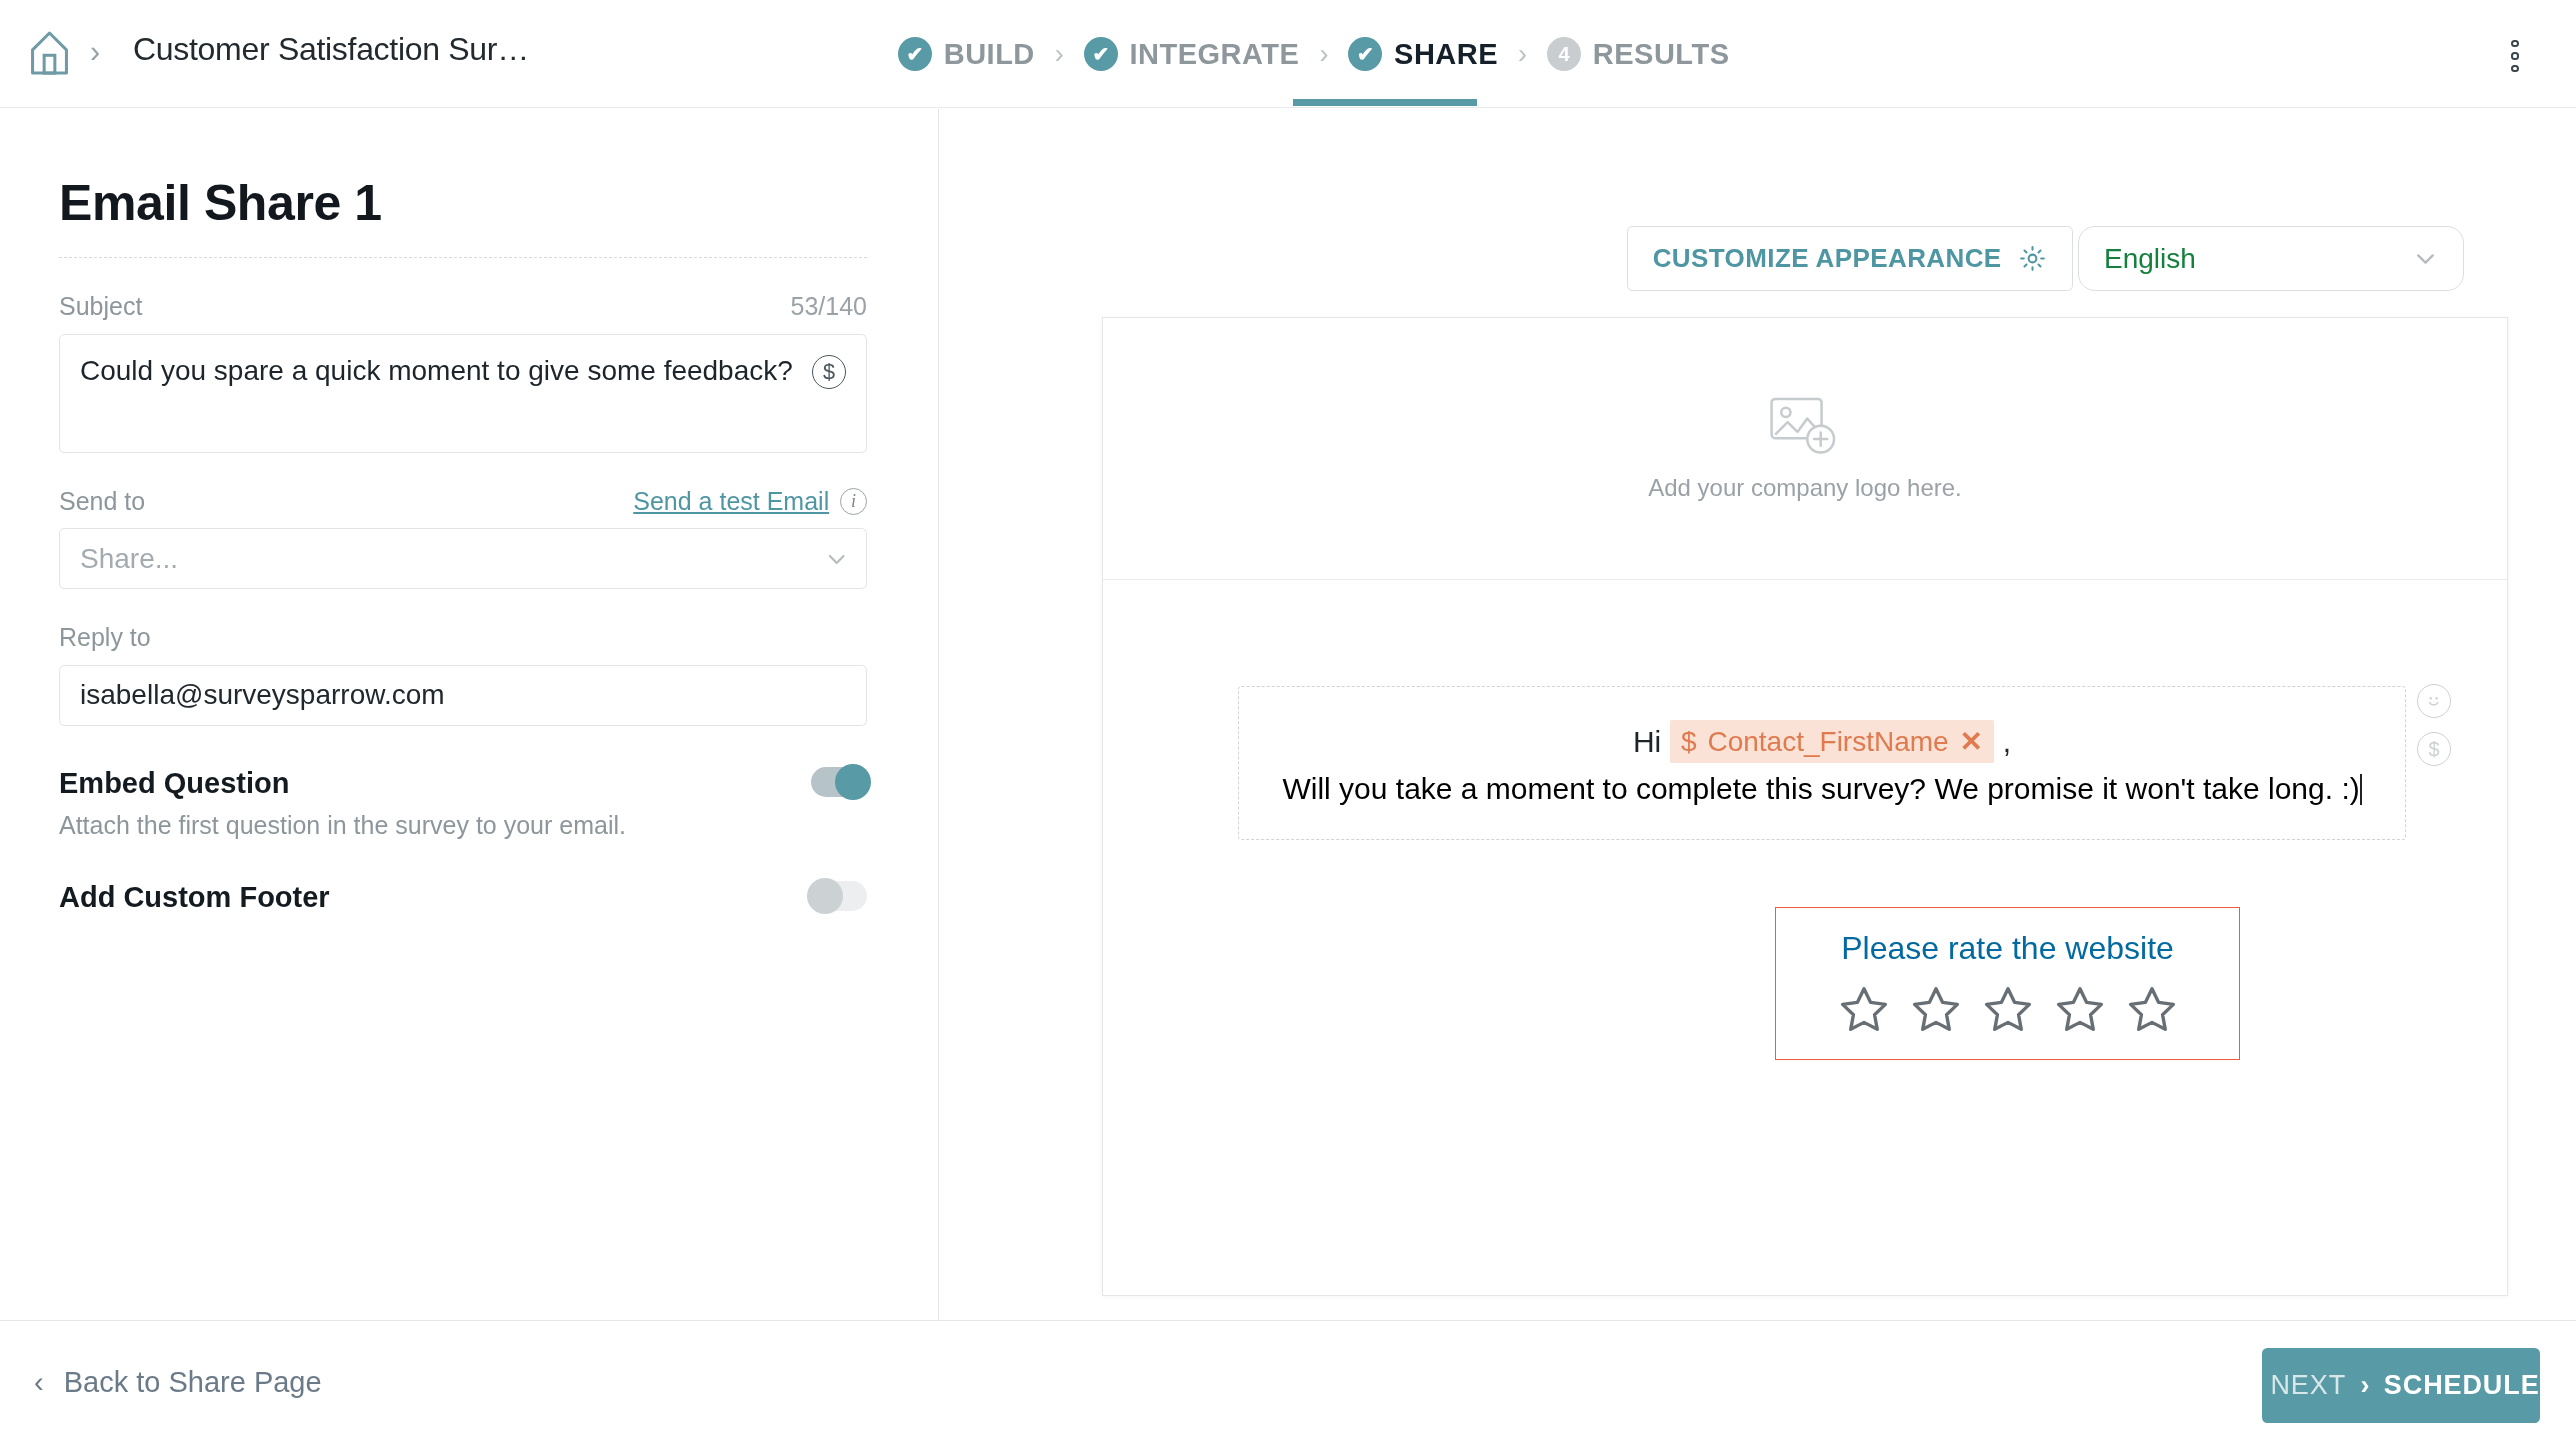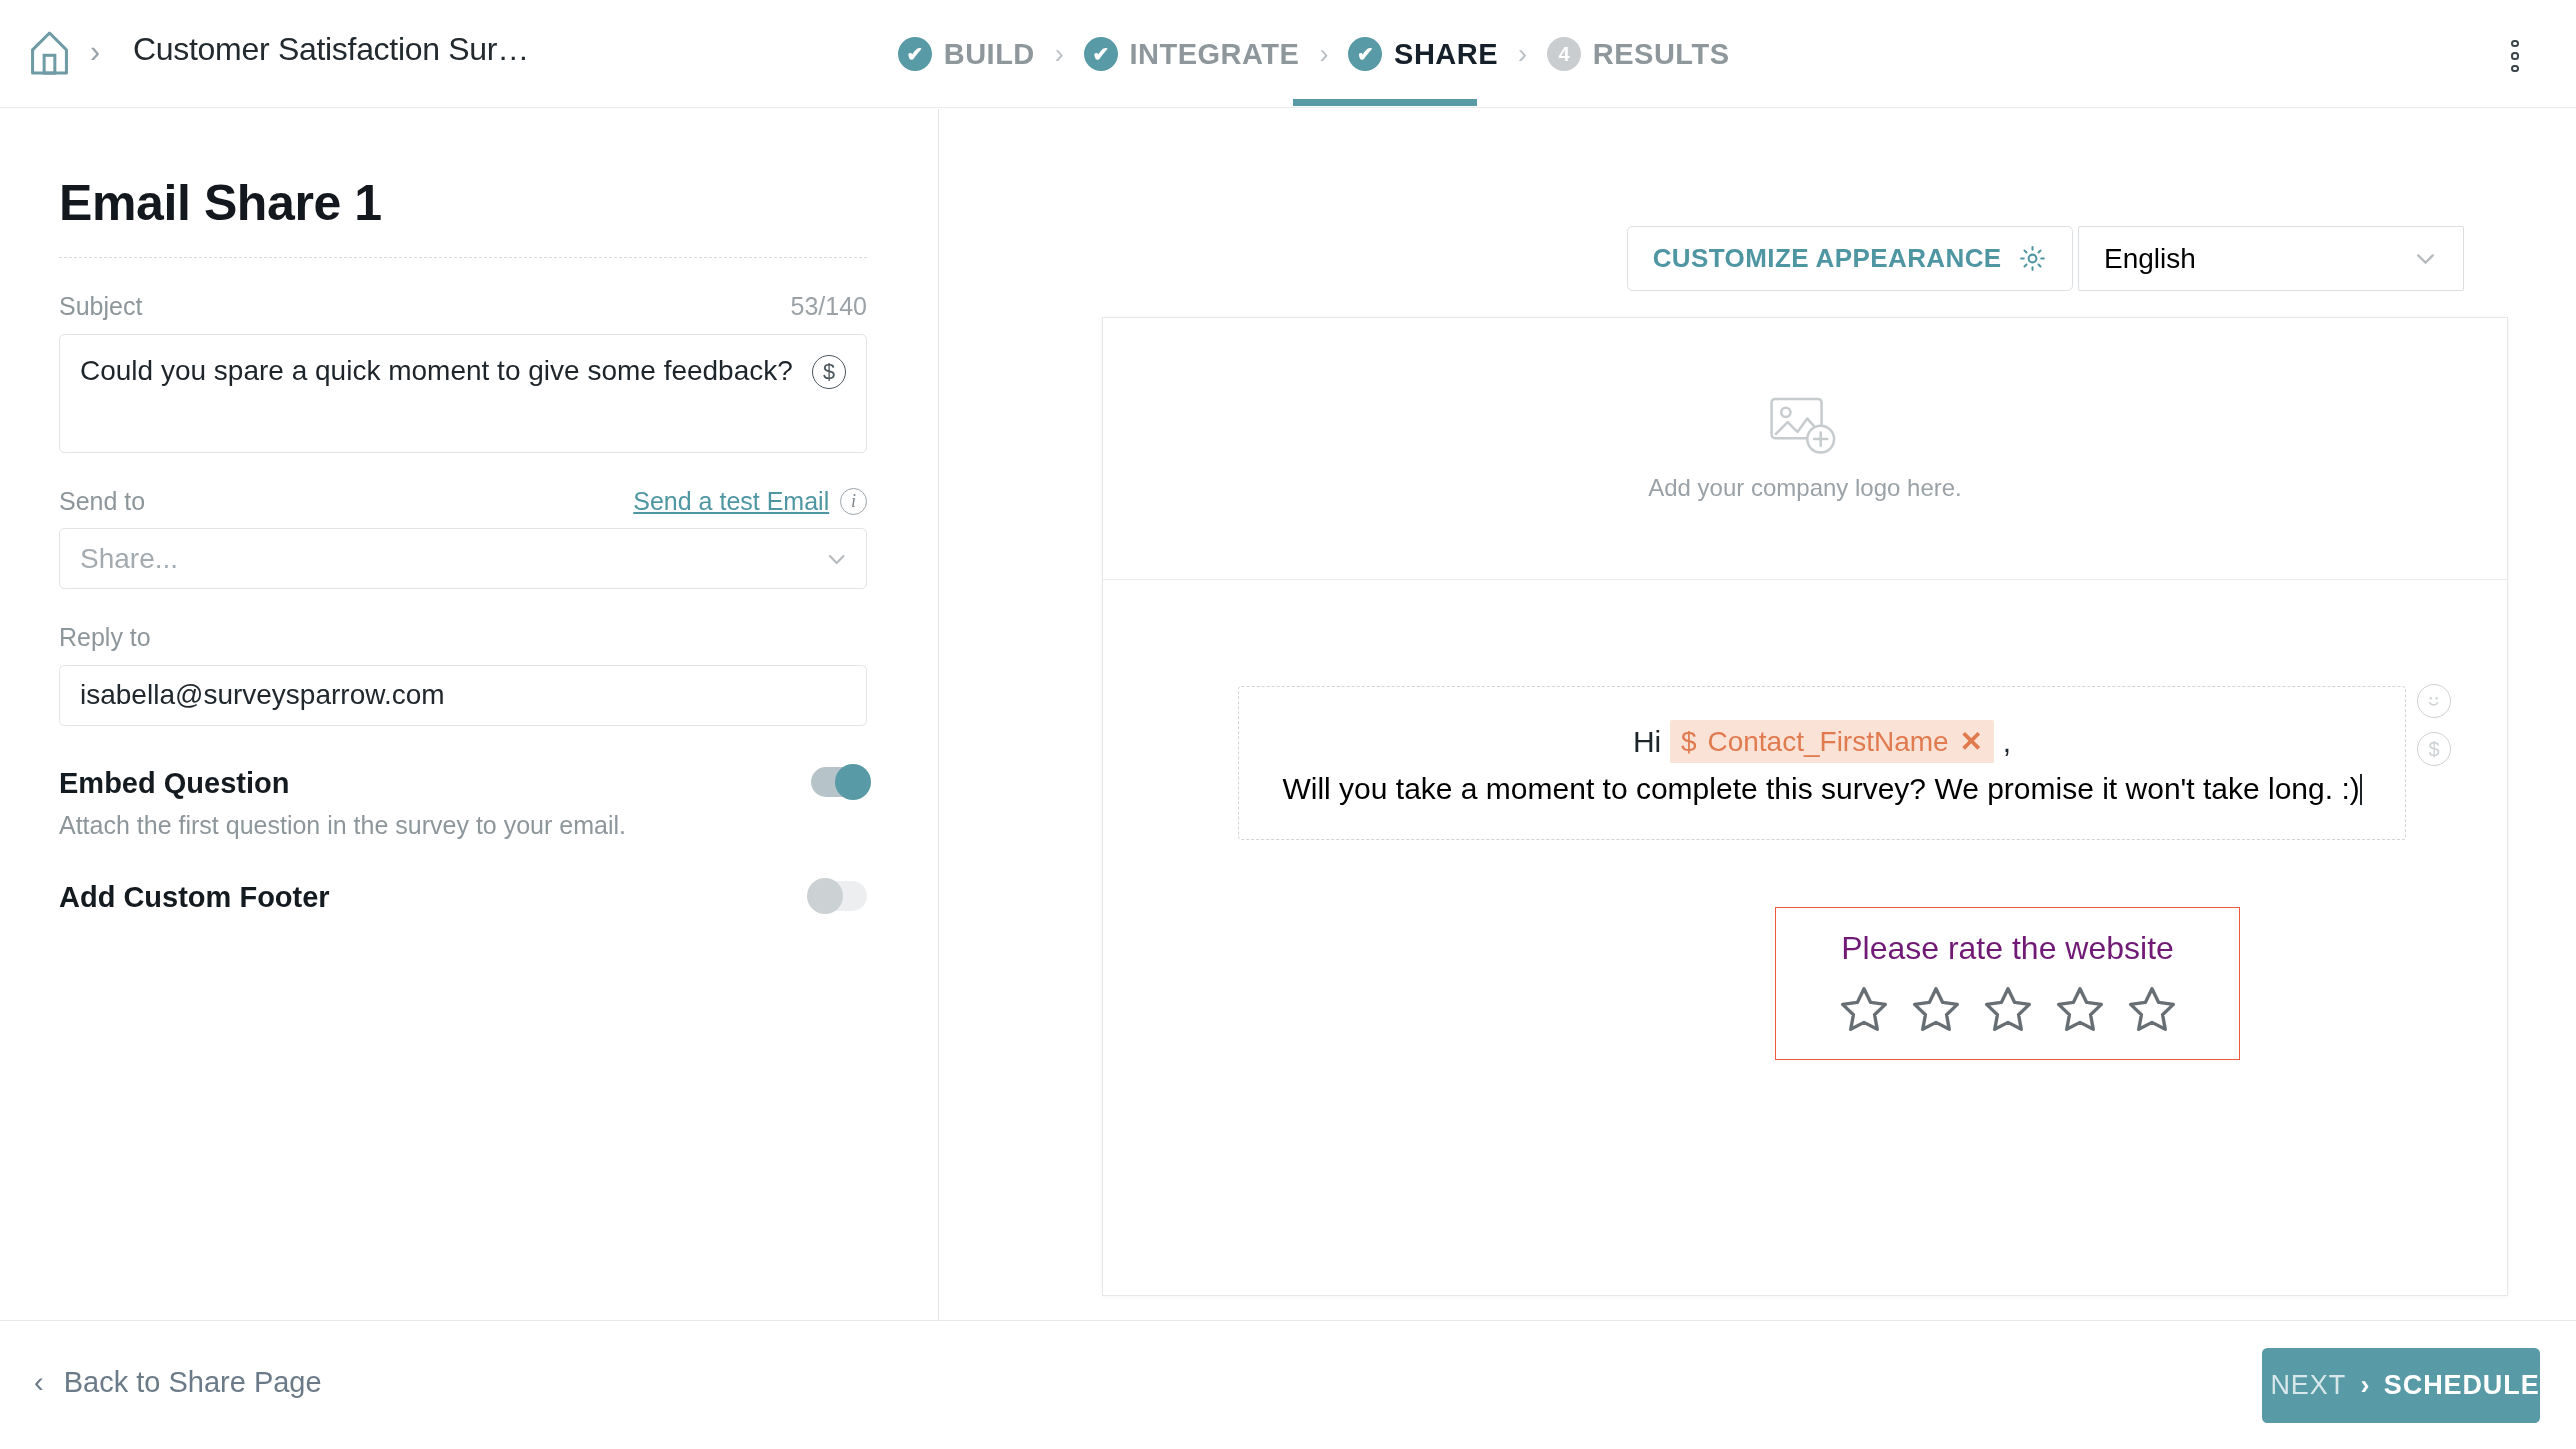--- a/index.html
+++ b/index.html
@@ -161,24 +161,24 @@
     position: absolute; right: 112px; top: 117px;
     display: flex; align-items: center; gap: 5.4px;
   }
   .btn-customize {
     height: 65px; border: 0.9px solid #dcdfe1; border-radius: 5.4px;
     background: #fff; display: flex; align-items: center; gap: 16px;
     padding: 16px 25px; cursor: pointer;
     font-size: 26px; color: #4f96a3; font-weight: 600; letter-spacing: 0.4px;
   }
   .lang-select {
-    height: 65px; width: 386px; border: 0.9px solid #dcdfe1; border-radius: 2px;
+    height: 65px; width: 386px; border: 0.9px solid #dcdfe1; border-radius: 17px;
     background: #fff; display: flex; align-items: center; justify-content: space-between;
     padding: 0 25px; cursor: pointer;
-    font-size: 28px; color: #000000;
+    font-size: 28px; color: #15803d;
   }
   .email-card {
     position: absolute; left: 162px; top: 208px;
     width: 1406px; height: 979px;
     background: #fff;
     border: 0.9px solid #e4e7e9;
     box-shadow: 0 0.9px 5.4px rgba(0,0,0,0.05);
   }
   .logo-zone {
     height: 262px; border-bottom: 0.9px solid #e9ebed;
@@ -213,21 +213,21 @@
     display: flex; align-items: center; justify-content: center;
     cursor: pointer; color: #ccd1d5; font-size: 20px;
   }
   .question-block {
     position: absolute; left: 672px; top: 589px;
     width: 465px; height: 153px;
     border: 1.8px solid #f05a3c;
     display: flex; flex-direction: column; align-items: center; justify-content: center;
     gap: 16px; background: #fff; cursor: pointer;
   }
-  .q-title { font-size: 32px; color: #701a75; }
+  .q-title { font-size: 32px; color: #0369a1; }
   .stars { display: flex; gap: 16px; }
 
   
   .footer {
     position: absolute; left: 0; top: 1320px;
     width: 2576px; height: 129px;
     background: #ffffff;
     border-top: 0.9px solid #e4e7e9;
   }
   .back-link {

